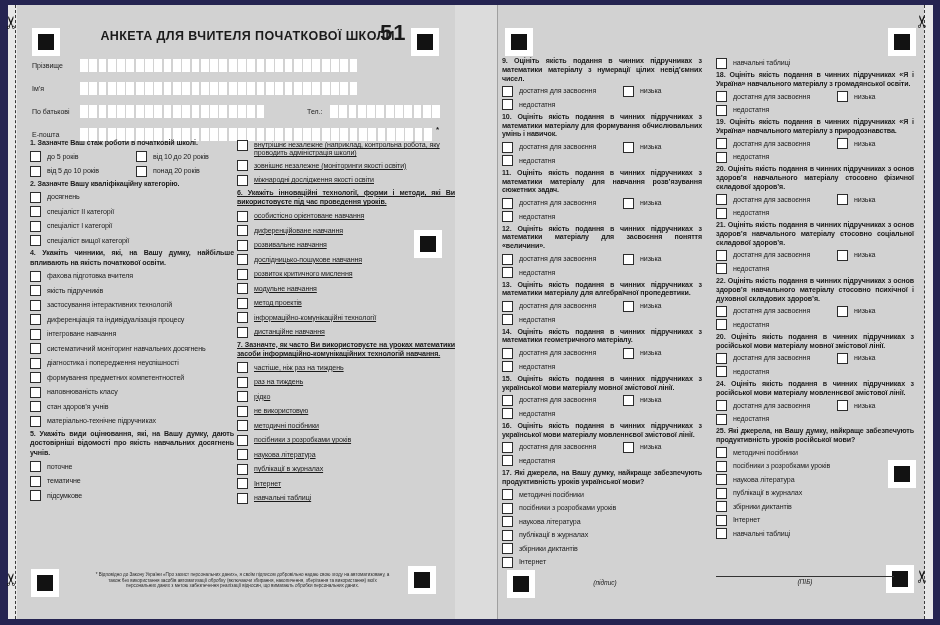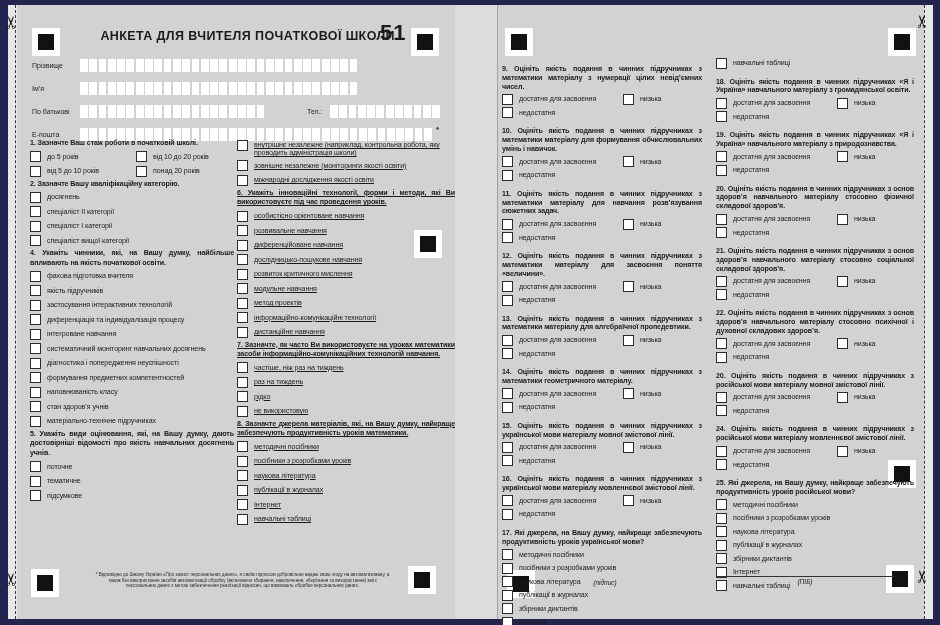--- a/index.html
+++ b/index.html
@@ -31,21 +31,21 @@
 
   .col { position:absolute; }
   .q { margin-bottom:2px; }
   .q-text { font-size:7.1px; font-weight:bold; line-height:9.6px; text-align:justify; letter-spacing:-0.1px; margin-bottom:2px; }
   .opt-row { position:relative; margin-bottom:2px; min-height:12.5px; }
   .opt { display:flex; align-items:flex-start; }
   .opt2 { position:absolute; top:0; left:106px; }
   .cb { flex:none; width:11px; height:11px; background:#fff; border:1.2px solid #2c2c2c; margin-right:6px; margin-top:0.5px; }
   .opt-label { font-size:7.1px; line-height:8.4px; padding-top:2px; letter-spacing:-0.1px; }
   .p2 .q { margin-bottom:1.5px; }
-  .p2 .q-text { line-height:8.8px;margin-top:8px; }
+  .p2 .q-text { line-height:8.8px; }
   .p2 .opt-row { margin-bottom:1px; }
   .p2 .opt2 { left:121px; }
 
   .footnote { position:absolute; left:95px; width:295px; top:572px; font-size:4.6px; line-height:5.7px; text-align:center; color:#2a2a2a; }
   .sig-caption { position:absolute; font-size:6.5px; font-style:italic; text-align:center; }
   .pib-line { position:absolute; left:716px; top:576px; width:178px; border-top:1px solid #333; }
 </style>
 </head>
 <body>
 
@@ -405,32 +405,32 @@
           <div class="q-text">6. Укажіть інноваційні технології, форми і методи, які Ви використовуєте під час проведення уроків.</div>
           <div class="opt-row">
             <div class="opt">
               <div class="cb"></div>
               <span class="opt-label">особистісно орієнтоване навчання</span>
             </div>
           </div>
           <div class="opt-row">
             <div class="opt">
               <div class="cb"></div>
+              <span class="opt-label">диференційоване навчання</span>
+            </div>
+          </div>
+          <div class="opt-row">
+            <div class="opt">
+              <div class="cb"></div>
               <span class="opt-label">розвивальне навчання</span>
             </div>
           </div>
           <div class="opt-row">
             <div class="opt">
               <div class="cb"></div>
-              <span class="opt-label">диференційоване навчання</span>
-            </div>
-          </div>
-          <div class="opt-row">
-            <div class="opt">
-              <div class="cb"></div>
               <span class="opt-label">дослідницько-пошукове навчання</span>
             </div>
           </div>
           <div class="opt-row">
             <div class="opt">
               <div class="cb"></div>
               <span class="opt-label">розвиток критичного мислення</span>
             </div>
           </div>
           <div class="opt-row">
@@ -479,21 +479,20 @@
             </div>
           </div>
           <div class="opt-row">
             <div class="opt">
               <div class="cb"></div>
               <span class="opt-label">не використовую</span>
             </div>
           </div>
         </div>
         <div class="q">
-          <div class="q-text">8. Зазначте джерела матеріалів, які, на Вашу думку, найкраще забезпечують продуктивність уроків математики.</div>
           <div class="opt-row">
             <div class="opt">
               <div class="cb"></div>
               <span class="opt-label">методичні посібники</span>
             </div>
           </div>
           <div class="opt-row">
             <div class="opt">
               <div class="cb"></div>
               <span class="opt-label">посібники з розробками уроків</span>

